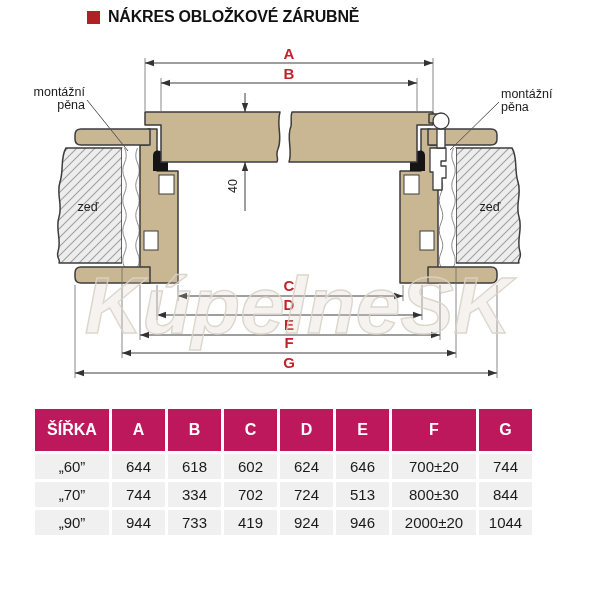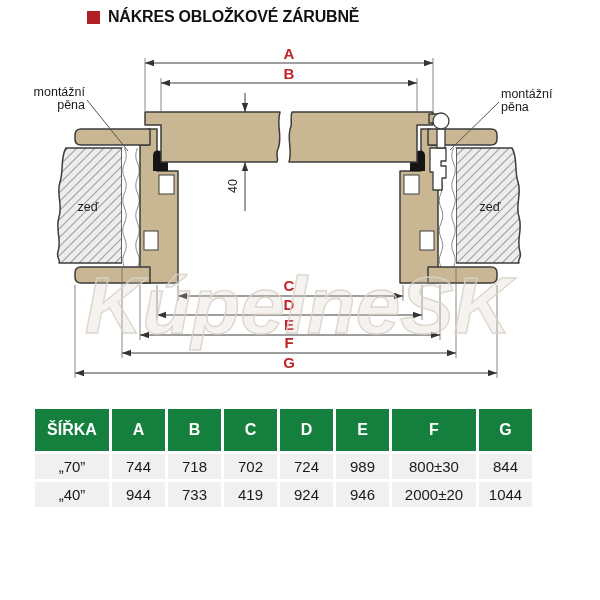--- a/index.html
+++ b/index.html
@@ -21,21 +21,21 @@
   .wood{fill:#c9b692;stroke:#3c3c3c;stroke-width:1.5;stroke-linejoin:round;}
   .outline{stroke:#3c3c3c;stroke-width:1.5;stroke-linejoin:round;}
   .notch{fill:#ffffff;stroke:#3c3c3c;stroke-width:1;}
   .squiggle{stroke:#8a8a8a;stroke-width:1;fill:none;}
   .hingewhite{fill:#ffffff;stroke:#3c3c3c;stroke-width:1.3;stroke-linejoin:round;}
   #watermark-text{font-size:80px;font-weight:bold;font-style:italic;
                   fill:rgba(214,205,190,0.28);stroke:#d9d3c8;stroke-width:1.4;opacity:0.9;}
   
   #size-table{position:absolute;left:32px;top:406px;border-collapse:separate;
               border-spacing:3px;table-layout:fixed;}
-  #size-table th{background:#15803d;color:#fff;font-weight:bold;font-size:16px;
+  #size-table th{background:#be185d;color:#fff;font-weight:bold;font-size:16px;
                  height:42px;text-align:center;padding:0;}
   #size-table td{background:#f0f0f0;color:#1a1a1a;font-size:15px;height:25px;
                  text-align:center;padding:0;}
 </style>
 </head>
 <body>
 
 <div id="page">
 
   <div id="title-row">
@@ -166,31 +166,41 @@
         <th>B</th>
         <th>C</th>
         <th>D</th>
         <th>E</th>
         <th>F</th>
         <th>G</th>
       </tr>
     </thead>
     <tbody id="size-table-body">
         <tr>
+          <td>„60”</td>
+          <td>644</td>
+          <td>618</td>
+          <td>602</td>
+          <td>624</td>
+          <td>646</td>
+          <td>700±20</td>
+          <td>744</td>
+        </tr>
+        <tr>
           <td>„70”</td>
           <td>744</td>
-          <td>718</td>
+          <td>334</td>
           <td>702</td>
           <td>724</td>
-          <td>989</td>
+          <td>513</td>
           <td>800±30</td>
           <td>844</td>
         </tr>
         <tr>
-          <td>„40”</td>
+          <td>„90”</td>
           <td>944</td>
           <td>733</td>
           <td>419</td>
           <td>924</td>
           <td>946</td>
           <td>2000±20</td>
           <td>1044</td>
         </tr>
       </tbody>
   </table>

